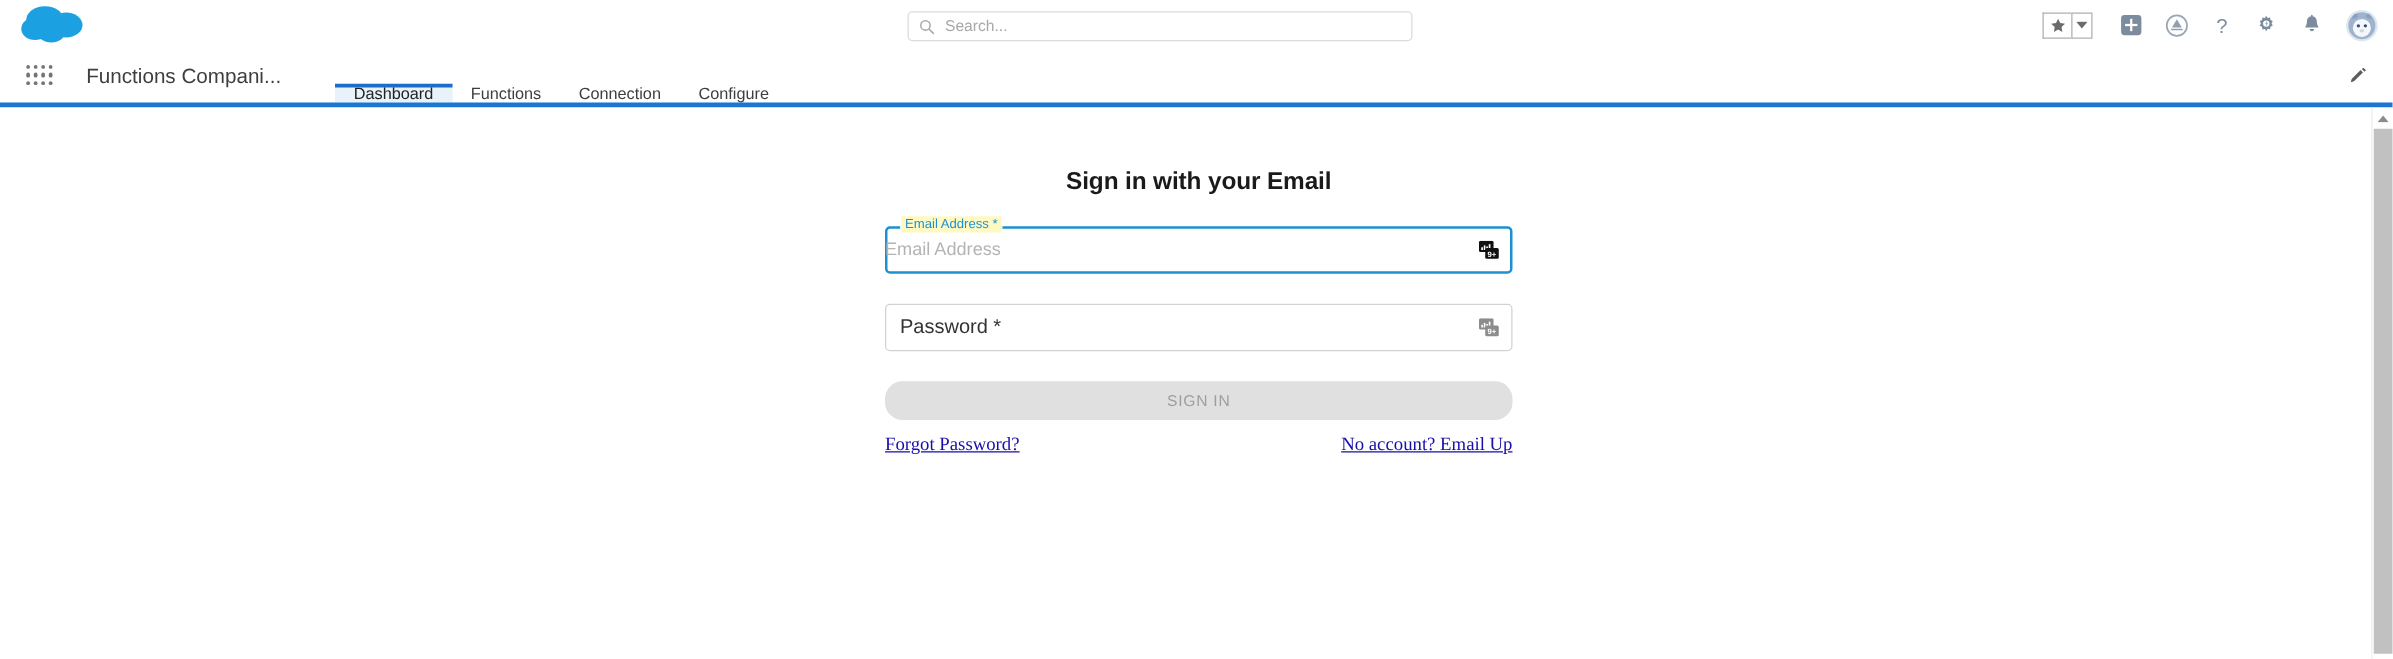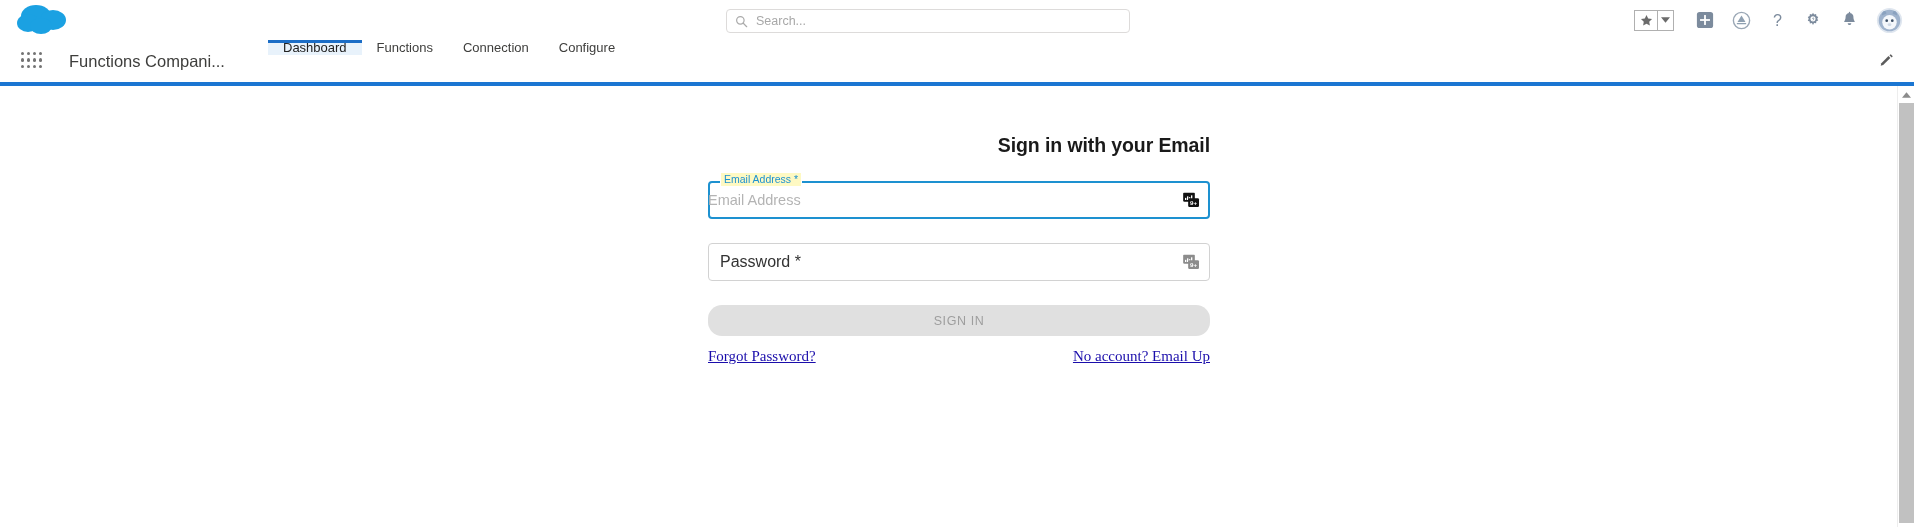--- a/index.html
+++ b/index.html
@@ -118,21 +118,21 @@
     font-size: 16.5px;
     color: #3e3e3c;
     font-weight: 400;
     white-space: nowrap;
   }
   .nav-tabs {
     position: absolute;
     left: 268px; top: 0;
     height: 42px;
     display: flex;
-    align-items: flex-start;
+    align-items: flex-end;
   }
   .nav-tab {
     position: relative;
     display: flex; align-items: center;
     padding: 0 15px;
     font-size: 13px;
     color: #3e3e3c;
     white-space: nowrap;
     cursor: pointer;
   }
@@ -168,21 +168,21 @@
     width: 1897px; height: 441px;
     background: #ffffff;
     overflow: hidden;
   }
   .login-card {
     position: absolute;
     left: 708px; top: 0;
     width: 502px;
   }
   .login-title {
-    text-align: right;
+    text-align: center;
     font-size: 19.5px;
     font-weight: 600;
     color: #1a1a1a;
     margin-top: 48px;
     letter-spacing: -.1px;
   }
 
   
   .mui-field {
     position: relative;

